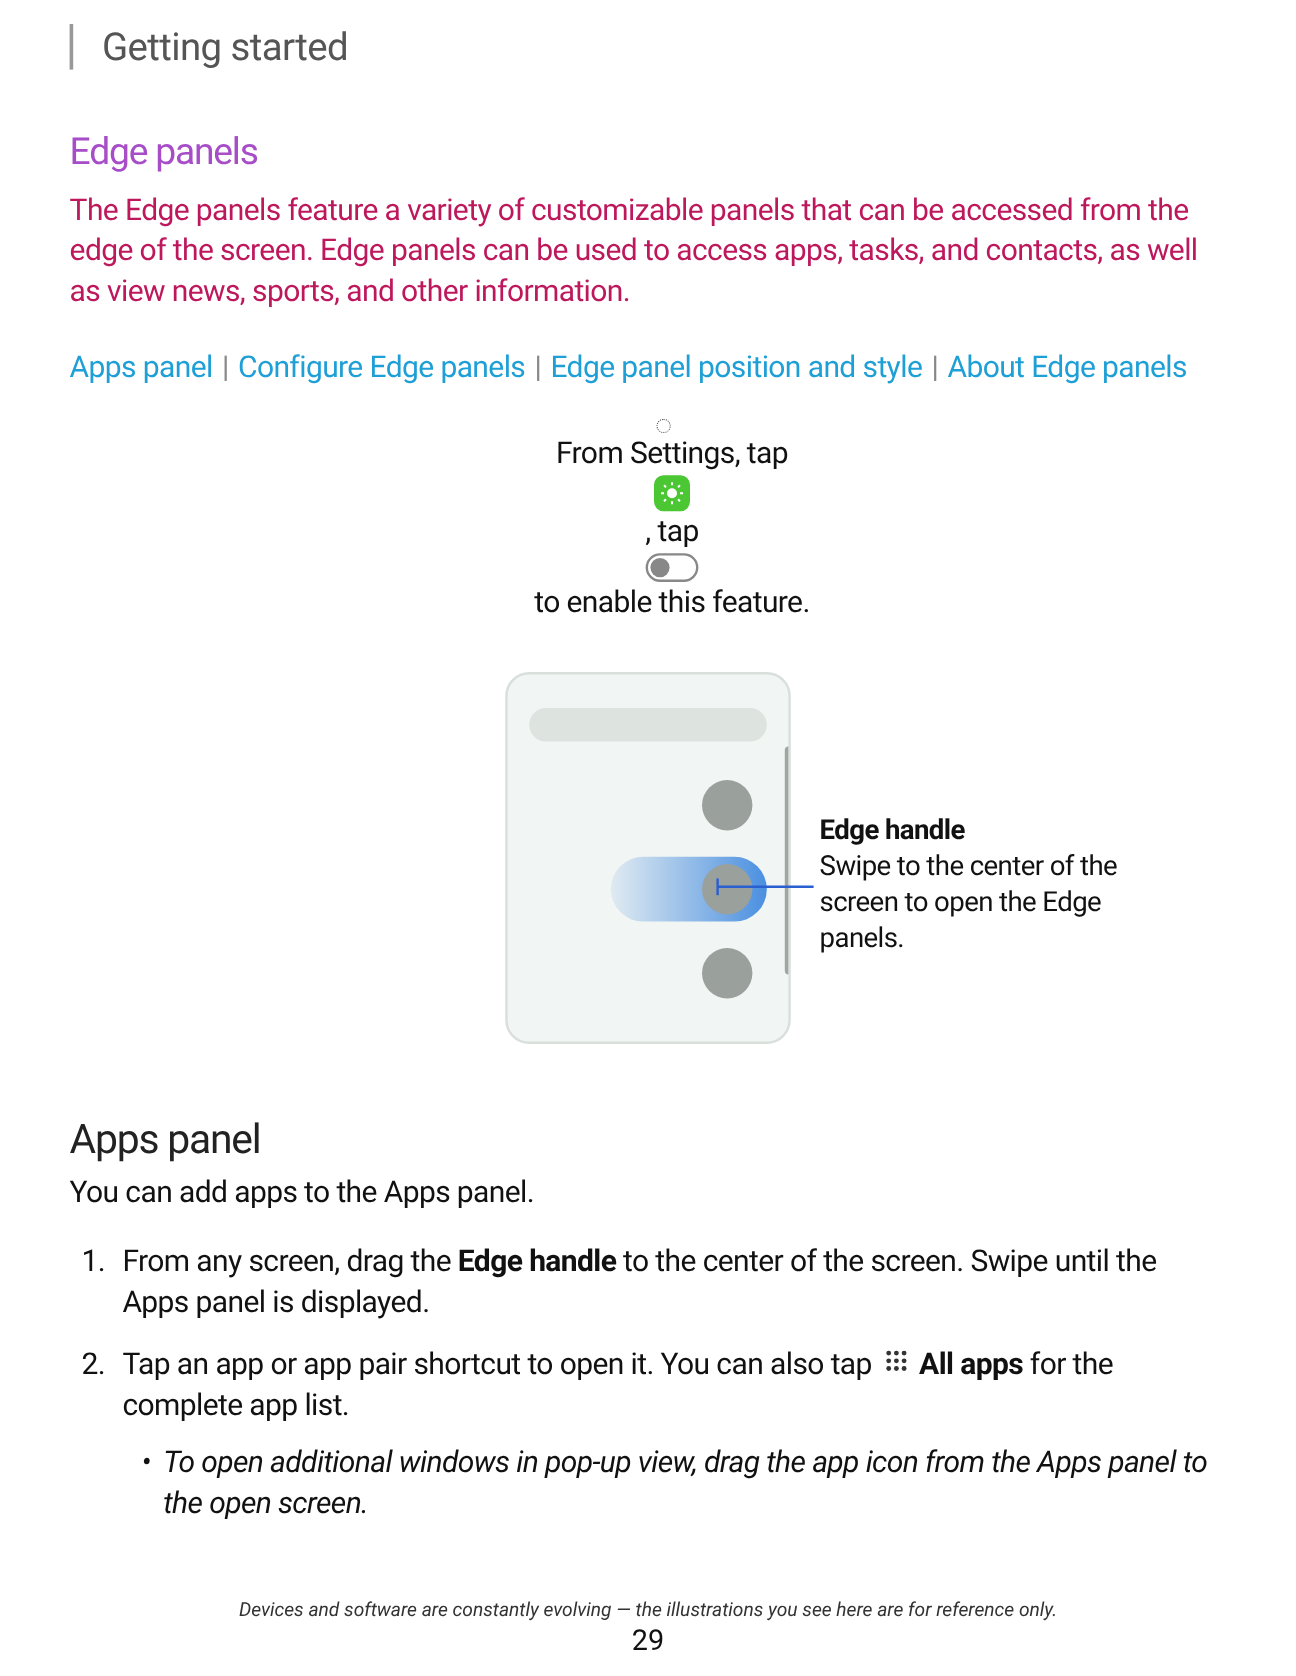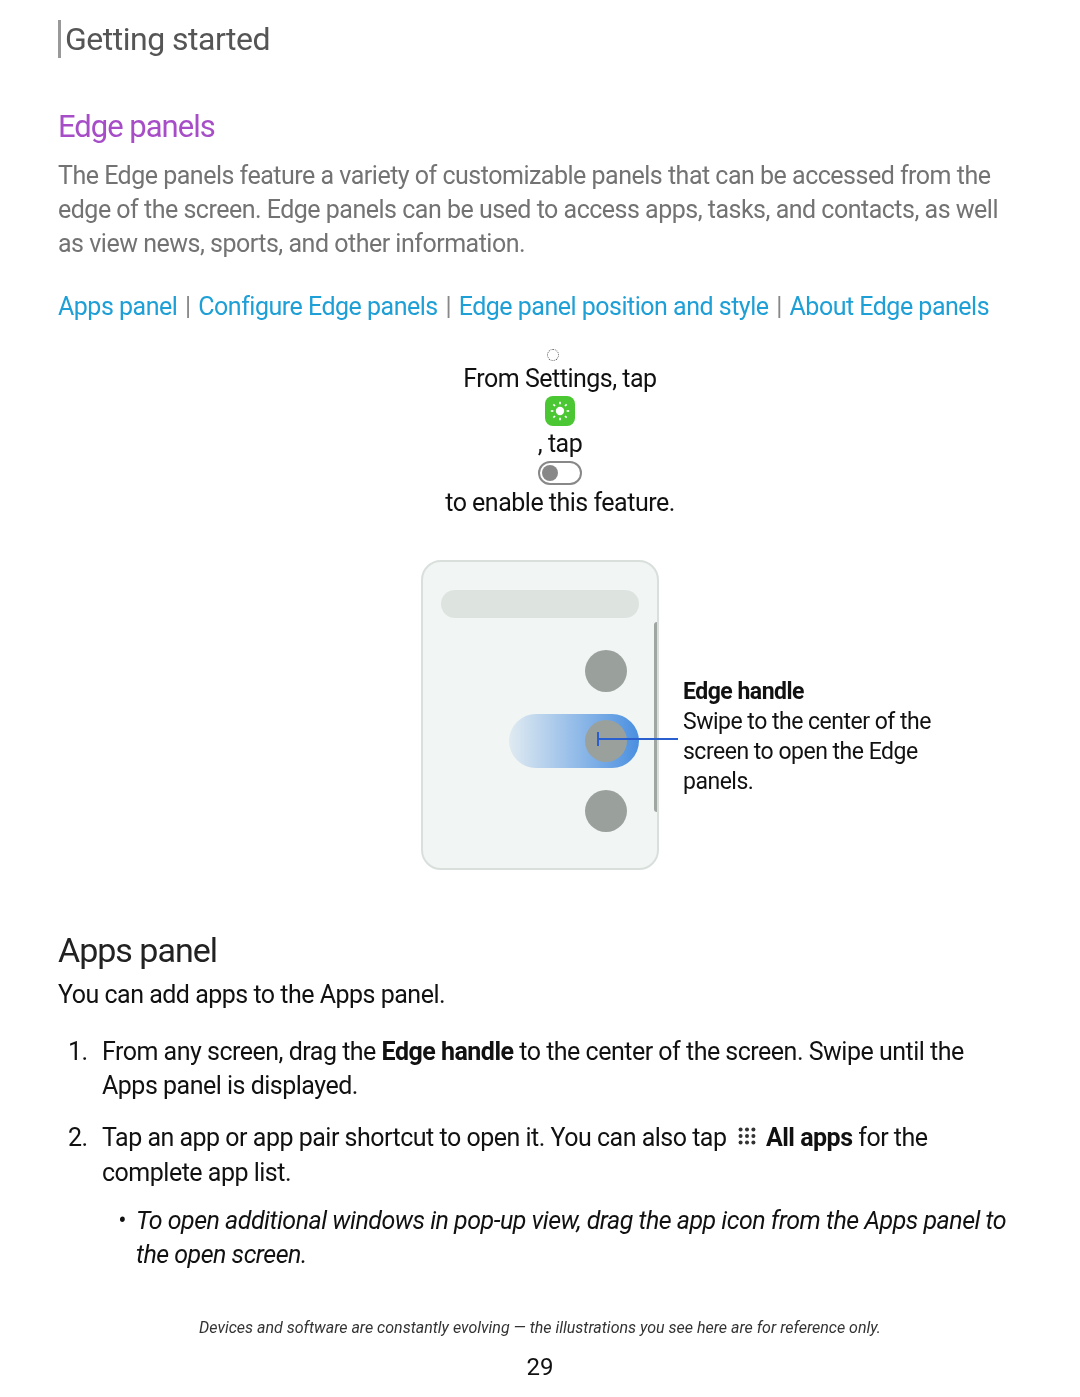--- a/index.html
+++ b/index.html
@@ -7,38 +7,38 @@
     font-family: -apple-system, BlinkMacSystemFont, "Segoe UI", Roboto, Helvetica, Arial, sans-serif;
     width: 1080px;
     height: 1397px;
     background: #fff;
     color: #111;
     position: relative;
     padding: 20px 58px 0 58px;
   }
   .breadcrumb {
     border-left: 3px solid #999;
-    padding-left: 4px;
+    padding-left: 24px;
     font-size: 32px;
     color: #555;
     font-weight: 400;
     margin-bottom: 50px;
     letter-spacing: -0.5px;
   }
   .h1 {
     font-size: 31px;
     color: #a64dc7;
     font-weight: 400;
     margin-bottom: 14px;
     letter-spacing: -1px;
   }
   .para {
     font-size: 25px;
     line-height: 1.35;
-    color: #737373;
+    color: #be185d;
     margin-bottom: 32px;
     letter-spacing: -0.5px;
   }
   .links {
     font-size: 25px;
     margin-bottom: 28px;
     letter-spacing: -0.5px;
   }
   .links a {
     color: #1e9fd6;
@@ -218,21 +218,21 @@
   }
   .allapps-icon {
     display: inline-block;
     vertical-align: middle;
     margin: 0 2px 0 4px;
   }
   .allapps-icon svg { width: 22px; height: 22px; }
   
   .footer {
     position: absolute;
-    bottom: 60px;
+    bottom: 46px;
     left: 0; right: 0;
     text-align: center;
     font-size: 16px;
     color: #333;
     font-style: italic;
   }
   .pagenum {
     position: absolute;
     bottom: 16px;
     left: 0; right: 0;

